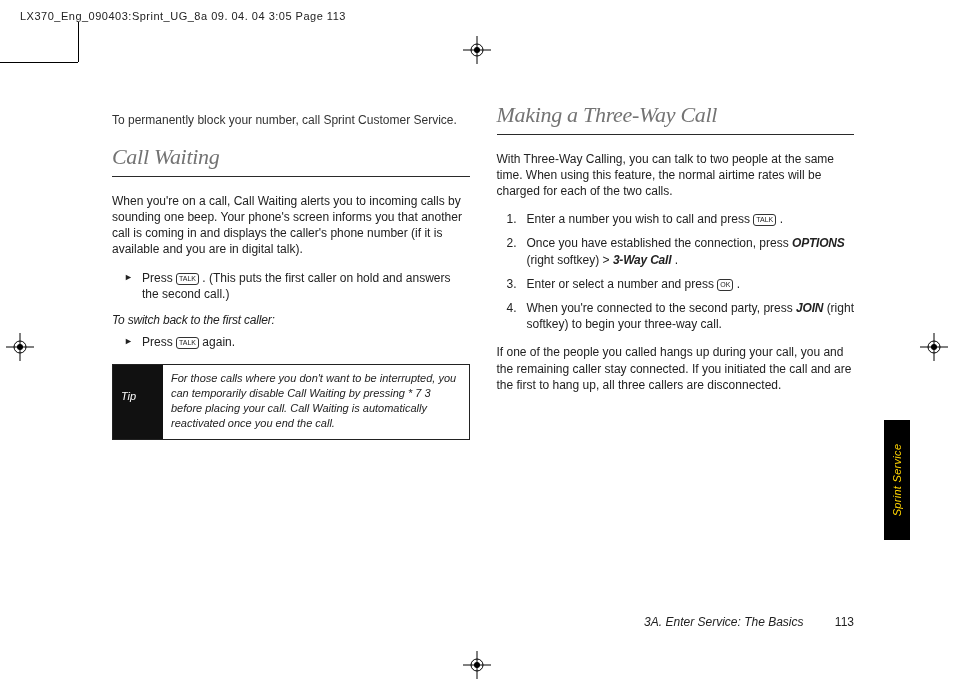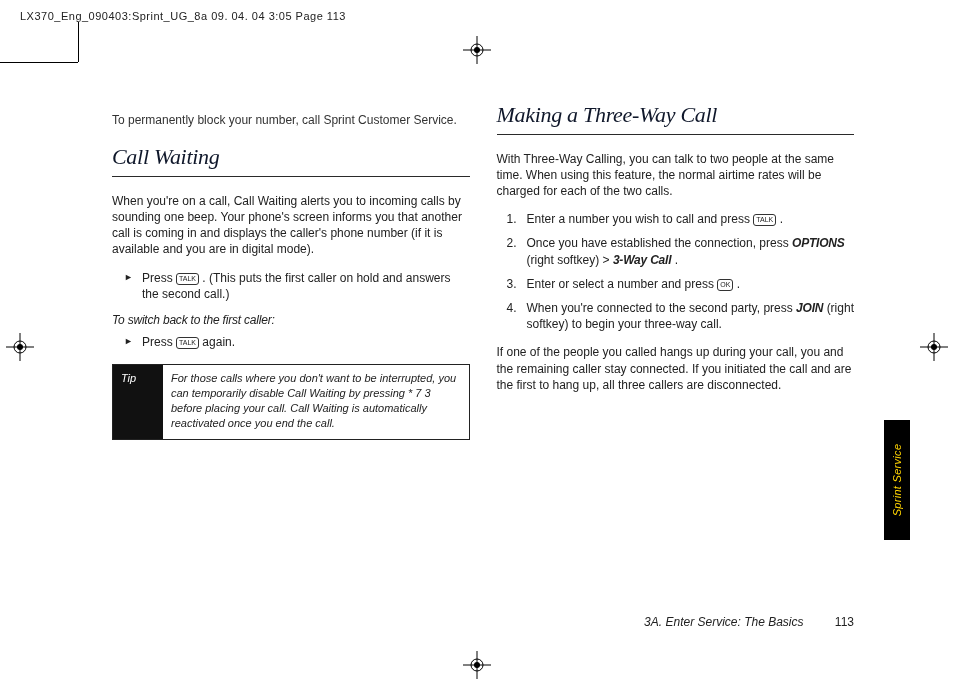--- a/index.html
+++ b/index.html
@@ -6,32 +6,32 @@
 .header { position:absolute; top:10px; left:20px; font-size:11px; letter-spacing:0.5px; }
 .reg-top { position:absolute; top:36px; left:50%; transform:translateX(-50%); }
 .reg-bottom { position:absolute; bottom:14px; left:50%; transform:translateX(-50%); }
 .reg-left { position:absolute; top:50%; left:6px; transform:translateY(-50%); }
 .reg-right { position:absolute; top:50%; right:6px; transform:translateY(-50%); }
 .crop-tl-h { position:absolute; top:62px; left:0; width:78px; height:1px; background:#000; }
 .crop-tl-v { position:absolute; top:22px; left:78px; width:1px; height:40px; background:#000; }
 .page { position:absolute; top:100px; left:112px; width:742px; display:flex; gap:27px; }
 .col { flex:1; font-size:12px; line-height:1.35; }
 .lead { letter-spacing:0; color:#333; }
-h2 { font-family: Georgia, 'Times New Roman', serif; font-style:italic; font-weight:400; font-size:22px; margin:14px 0 4px 0; color:#0f172a; letter-spacing:-0.3px; }
+h2 { font-family: Georgia, 'Times New Roman', serif; font-style:italic; font-weight:400; font-size:22px; margin:14px 0 4px 0; color:#737373; letter-spacing:-0.3px; }
 .rule { height:1px; background:#2a2a2a; margin-bottom:16px; }
 .sub { font-style:italic; letter-spacing:-0.2px; margin:10px 0 6px 0; color:#222; }
 ul.arrows { list-style:none; padding:0; margin:4px 0 10px 0; }
 ul.arrows li { position:relative; padding-left:30px; margin-bottom:4px; }
 ul.arrows li::before { content:"►"; position:absolute; left:12px; top:1px; font-size:9px; }
 ol.steps { list-style:none; padding:0; margin:10px 0 8px 0; counter-reset: step; }
 ol.steps li { position:relative; padding-left:30px; margin-bottom:8px; counter-increment: step; }
 ol.steps li::before { content: counter(step) "."; position:absolute; left:10px; top:0; font-weight:500; }
 .key { display:inline-block; border:1px solid #333; border-radius:3px; font-size:7px; padding:0 2px; line-height:10px; vertical-align:1px; letter-spacing:0; background:#fff; }
 .tipbox { border:1px solid #222; margin-top:14px; display:flex; }
-.tipbox .label { background:#111; color:#fff; font-style:italic; padding:6px 10px 6px 8px; font-size:11px; min-width:32px; }
+.tipbox .label { background:#111; color:#fff; font-style:italic; padding:24px 10px 6px 8px; font-size:11px; min-width:32px; }
 .tipbox .body { padding:6px 10px 8px 8px; font-style:italic; font-size:11px; line-height:1.35; flex:1; color:#222; }
 .sidetab { position:absolute; top:420px; right:44px; width:26px; height:120px; background:#000; display:flex; align-items:center; justify-content:center; }
 .sidetab span { color:#ffd400; font-style:italic; font-size:11px; transform:rotate(-90deg); white-space:nowrap; letter-spacing:0.3px; }
 .footer { position:absolute; bottom:64px; right:100px; font-style:italic; font-size:12px; color:#222; }
 .footer .pn { font-style:normal; margin-left:28px;margin-top:36px; }
 .em { font-style:italic; }
 .b { font-weight:600; letter-spacing:-0.2px; }
 svg.reg { display:block; }
 </style>
 </head>
@@ -73,21 +73,21 @@
       <line x1="14" y1="0" x2="14" y2="28" stroke="#000"></line>
       <line x1="0" y1="14" x2="28" y2="14" stroke="#000"></line>
     </svg>
 </div>
 
 <div class="page">
   <div class="col">
     <p class="lead">To permanently block your number, call Sprint Customer Service.</p>
     <h2>Call Waiting</h2>
     <div class="rule"></div>
-    <p>When you're on a call, Call Waiting alerts you to incoming calls by sounding one beep. Your phone's screen informs you that another call is coming in and displays the caller's phone number (if it is available and you are in digital mode).</p>
+    <p>When you're on a call, Call Waiting alerts you to incoming calls by sounding one beep. Your phone's screen informs you that another call is coming in and displays the caller's phone number (if it is available and you are in digital talk).</p>
     <ul class="arrows">
       <li>
         <span>Press </span>
         <span class="key">TALK</span>
         <span> . (This puts the first caller on hold and answers the second call.)</span>
       </li>
     </ul>
     <p class="sub">To switch back to the first caller:</p>
     <ul class="arrows">
       <li>

